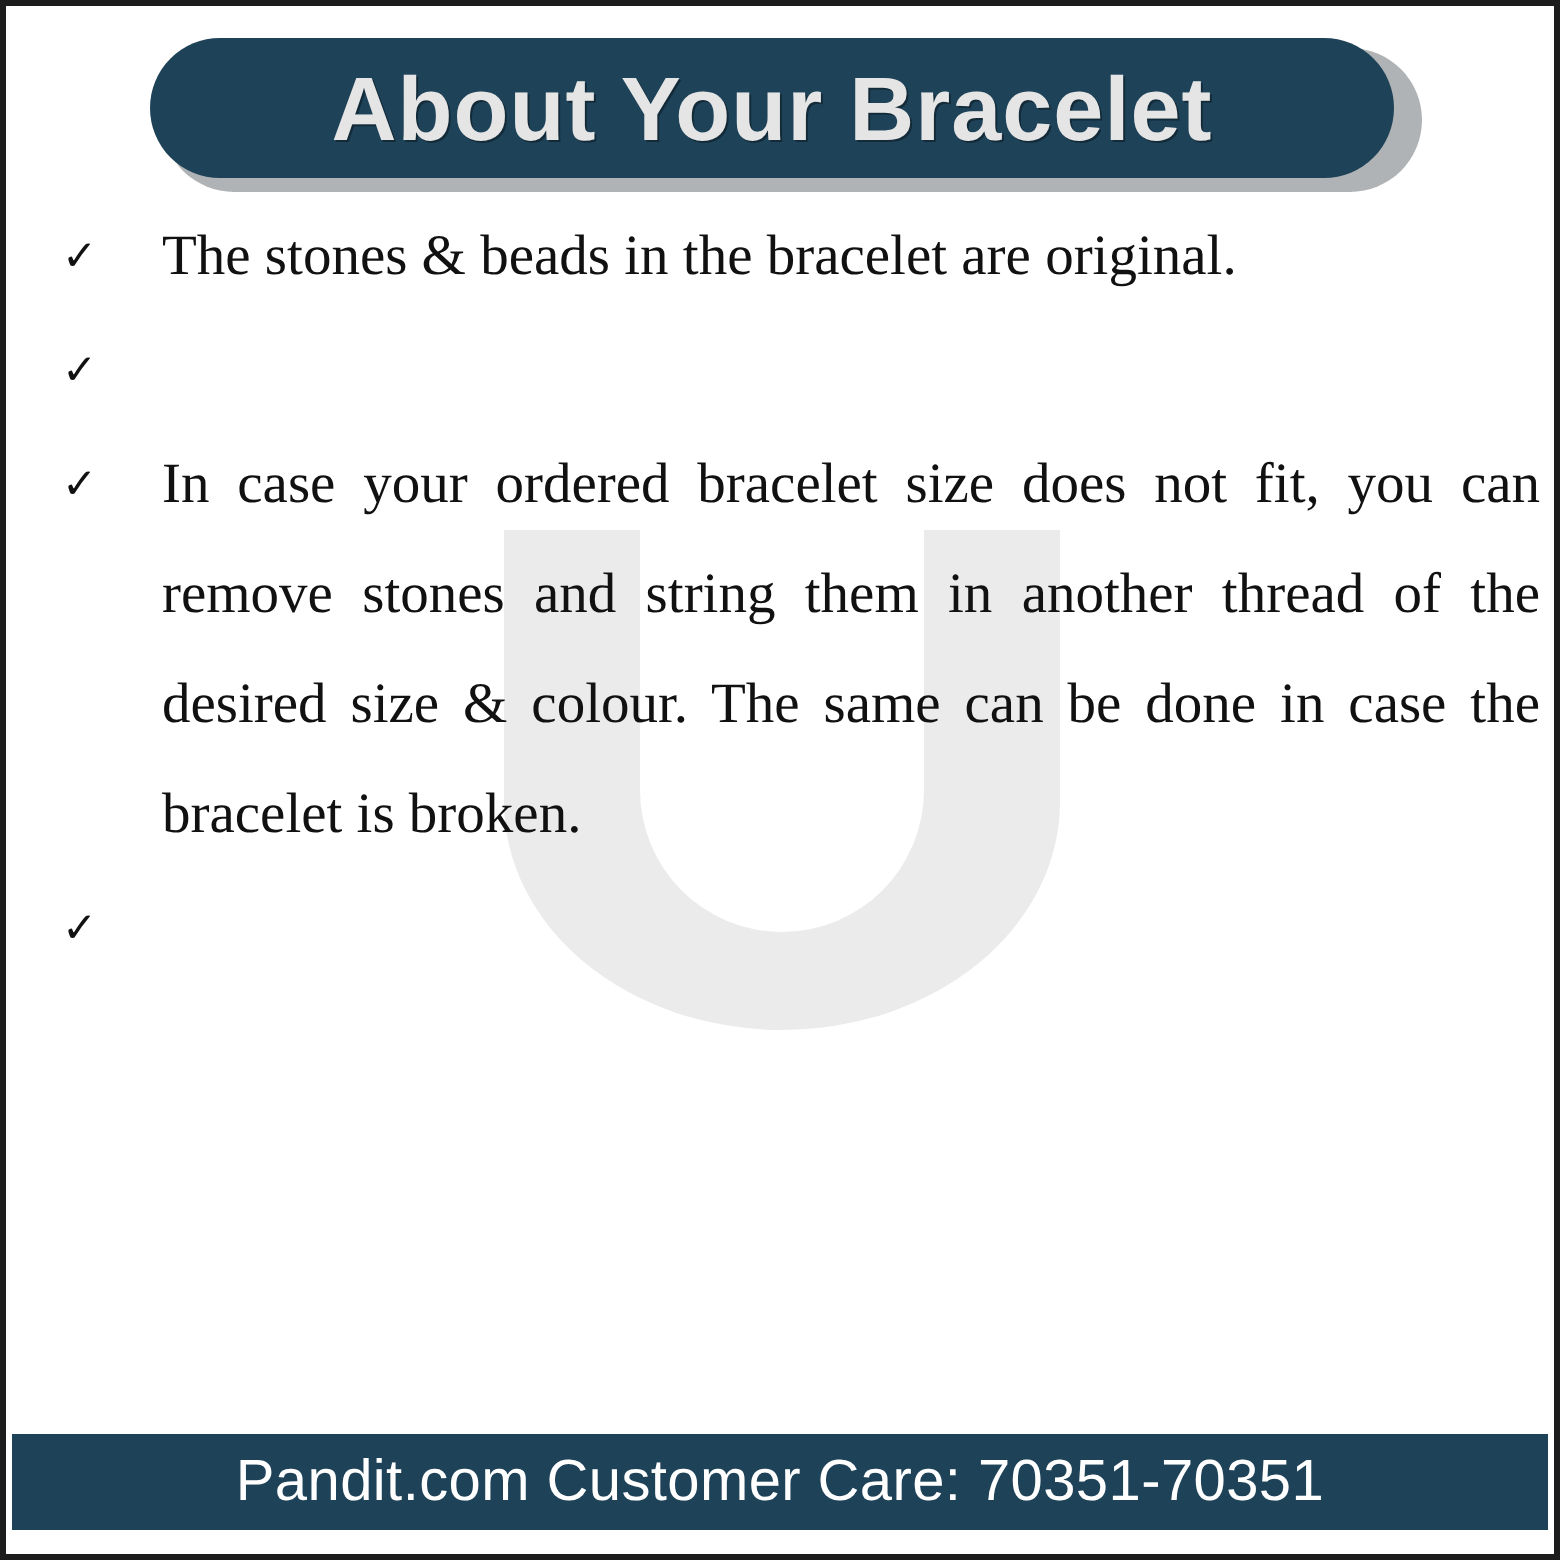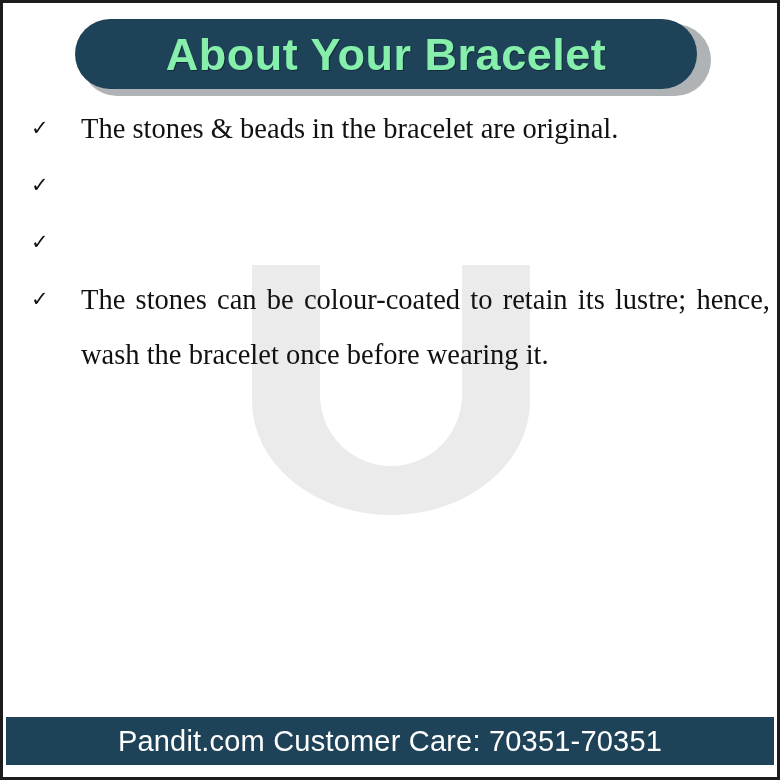--- a/index.html
+++ b/index.html
@@ -66,21 +66,21 @@
     background: #1e4258;
     display: flex;
     align-items: center;
     justify-content: center;
   }
   #header-title {
     font-family: "Liberation Sans", "DejaVu Sans", sans-serif;
     font-weight: bold;
     font-size: 45px;
     line-height: 1;
-    color: #86efac;
+    color: #e5e5e5;
     letter-spacing: 0.5px;
     white-space: nowrap;
     text-shadow: 1px 1px 0 rgba(0,0,0,0.35);
   }
 
   
   #bullet-list {
     position: absolute;
     left: 0;
     top: 98px;
@@ -166,25 +166,25 @@
       <span class="check-cell">✓</span>
       <span class="bullet-text nojust">The stones &amp; beads in the bracelet are original.</span>
     </div>
 
     <div class="bullet-row">
       <span class="check-cell">✓</span>
     </div>
 
     <div class="bullet-row">
       <span class="check-cell">✓</span>
+      <span class="bullet-text">In case your ordered bracelet size does not fit, you can remove stones and string them in another thread of the desired size &amp; colour. The same can be done in case the bracelet is broken.</span>
     </div>
 
     <div class="bullet-row">
       <span class="check-cell">✓</span>
-      <span class="bullet-text">The stones can be colour-coated to retain its lustre; hence, wash the bracelet once before wearing it.</span>
     </div>
 
   </div>
 
   <div id="footer-bar">
     <span id="footer-text">Pandit.com Customer Care: 70351-70351</span>
   </div>
 
 </div>
 

